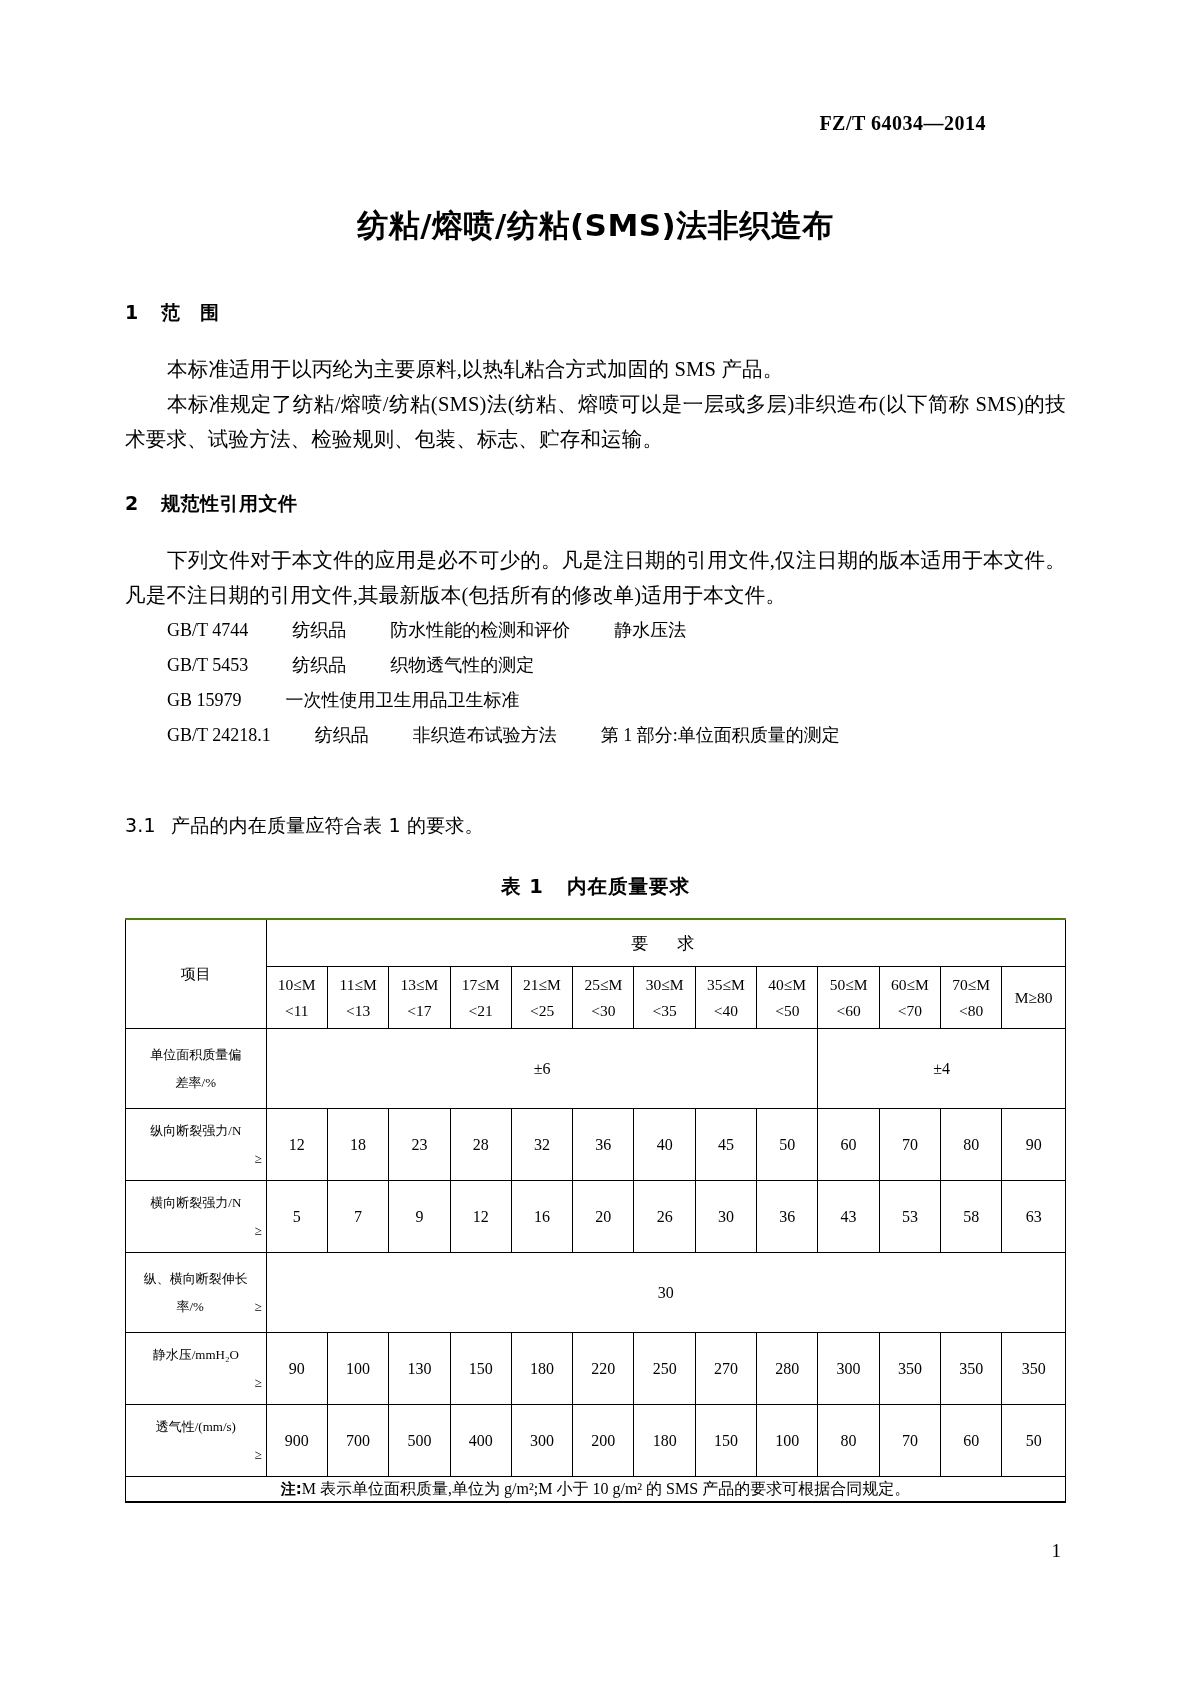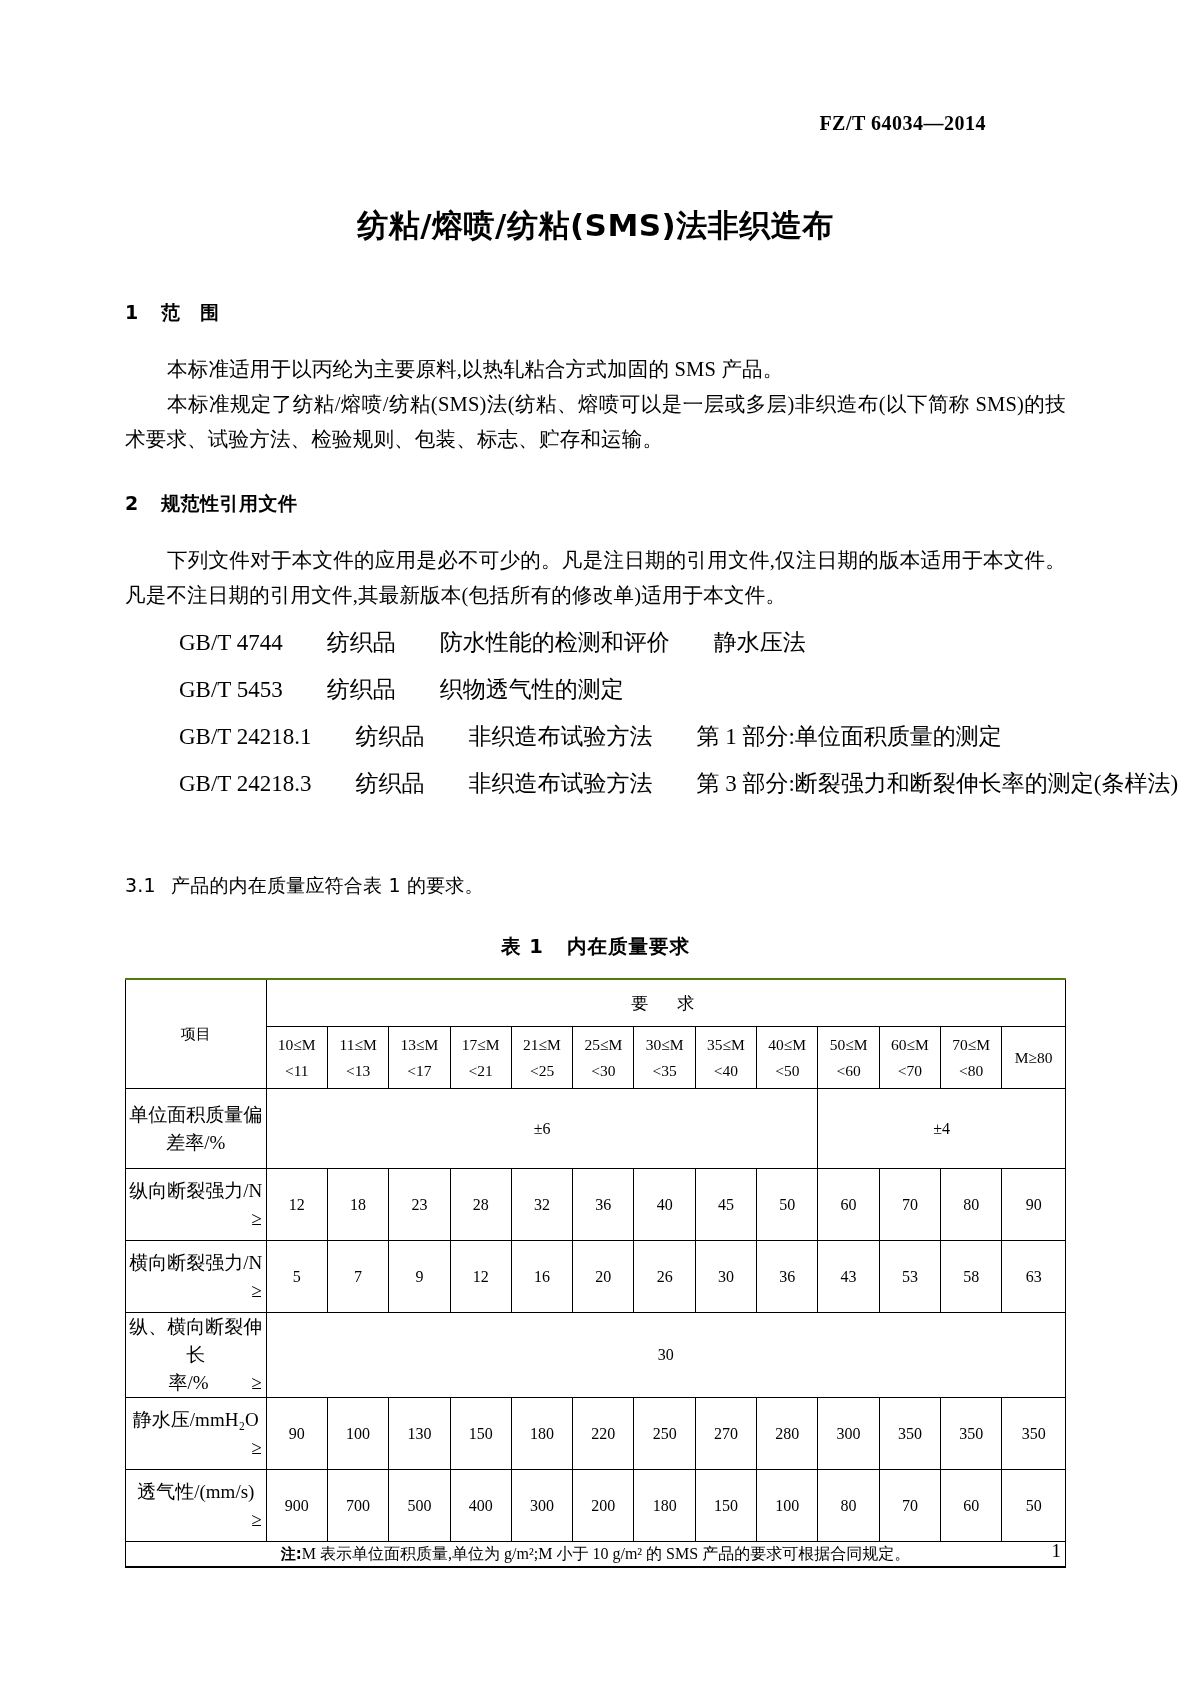--- a/index.html
+++ b/index.html
@@ -64,23 +64,23 @@
   }
   .para {
     font-size: 20.5px;
     line-height: 35px;
     text-indent: 42px;
     margin: 0;
     text-align: justify;
     letter-spacing: 0.2px;
   }
   .refline {
-    font-size: 23px;
+    font-size: 18px;
     line-height: 35px;
-    margin: 12px;
+    margin: 0;
     padding-left: 42px;
     white-space: nowrap;
   }
   .refline .sp {
     display: inline-block;
     width: 22px;
   }
   .spacer-sm { height: 18px; }
   .spacer-md { height: 26px; }
   .spacer-lg { height: 34px; }
@@ -119,21 +119,21 @@
   table.spec .outer-top { border-top: 2px solid #4d7c0f; }
   table.spec .outer-bot { border-bottom: 2px solid #000; }
 
   .col-item  { width: 133px; }
   .col-data  { width: 58px; }
   .col-last  { width: 60px; }
 
   .item-cell {
     text-align: left;
     padding: 4px 6px 4px 8px;
-    font-size: 19px;
+    font-size: 13px;
     line-height: 28px;
     position: relative;
   }
   .item-cell .ge {
     float: right;
     padding-right: 4px;
   }
   .item-two {
     display: block;
   }
@@ -195,24 +195,24 @@
     <div class="spacer-md"></div>
     <p class="para">下列文件对于本文件的应用是必不可少的。凡是注日期的引用文件,仅注日期的版本适用于本文件。凡是不注日期的引用文件,其最新版本(包括所有的修改单)适用于本文件。</p>
 
     <div class="refline">
       <span>GB/T 4744</span><span class="sp"></span><span class="sp"></span><span>纺织品</span><span class="sp"></span><span class="sp"></span><span>防水性能的检测和评价</span><span class="sp"></span><span class="sp"></span><span>静水压法</span>
     </div>
     <div class="refline">
       <span>GB/T 5453</span><span class="sp"></span><span class="sp"></span><span>纺织品</span><span class="sp"></span><span class="sp"></span><span>织物透气性的测定</span>
     </div>
     <div class="refline">
+      <span>GB 15979</span><span class="sp"></span><span class="sp"></span><span>一次性使用卫生用品卫生标准</span>
+    </div>
+    <div class="refline">
       <span>GB/T 24218.1</span><span class="sp"></span><span class="sp"></span><span>纺织品</span><span class="sp"></span><span class="sp"></span><span>非织造布试验方法</span><span class="sp"></span><span class="sp"></span><span>第 1 部分:单位面积质量的测定</span>
-    </div>
-    <div class="refline">
-      <span>GB/T 24218.3</span><span class="sp"></span><span class="sp"></span><span>纺织品</span><span class="sp"></span><span class="sp"></span><span>非织造布试验方法</span><span class="sp"></span><span class="sp"></span><span>第 3 部分:断裂强力和断裂伸长率的测定(条样法)</span>
     </div>
 
     <div class="spacer-lg"></div>
 
     <div class="spacer-md"></div>
     <div class="subsec">
       <span class="sec-num">3.1</span><span>产品的内在质量应符合表 1 的要求。</span>
     </div>
 
     <div class="spacer-lg"></div>

